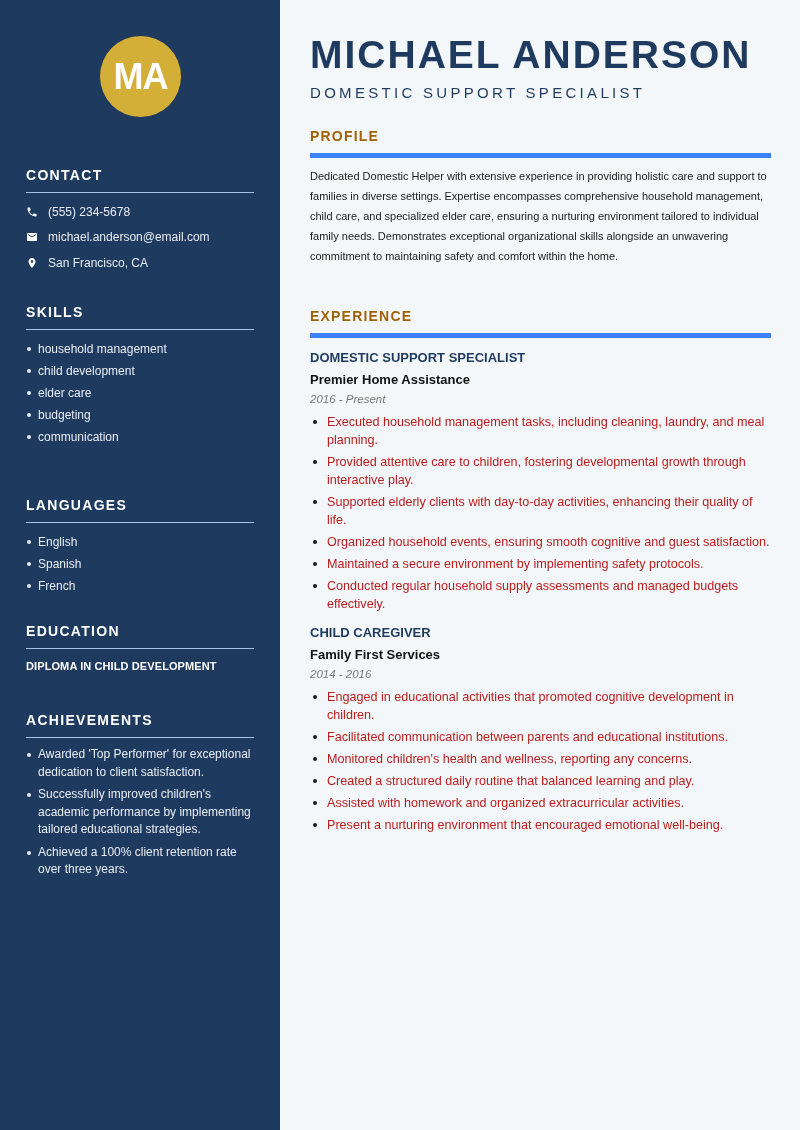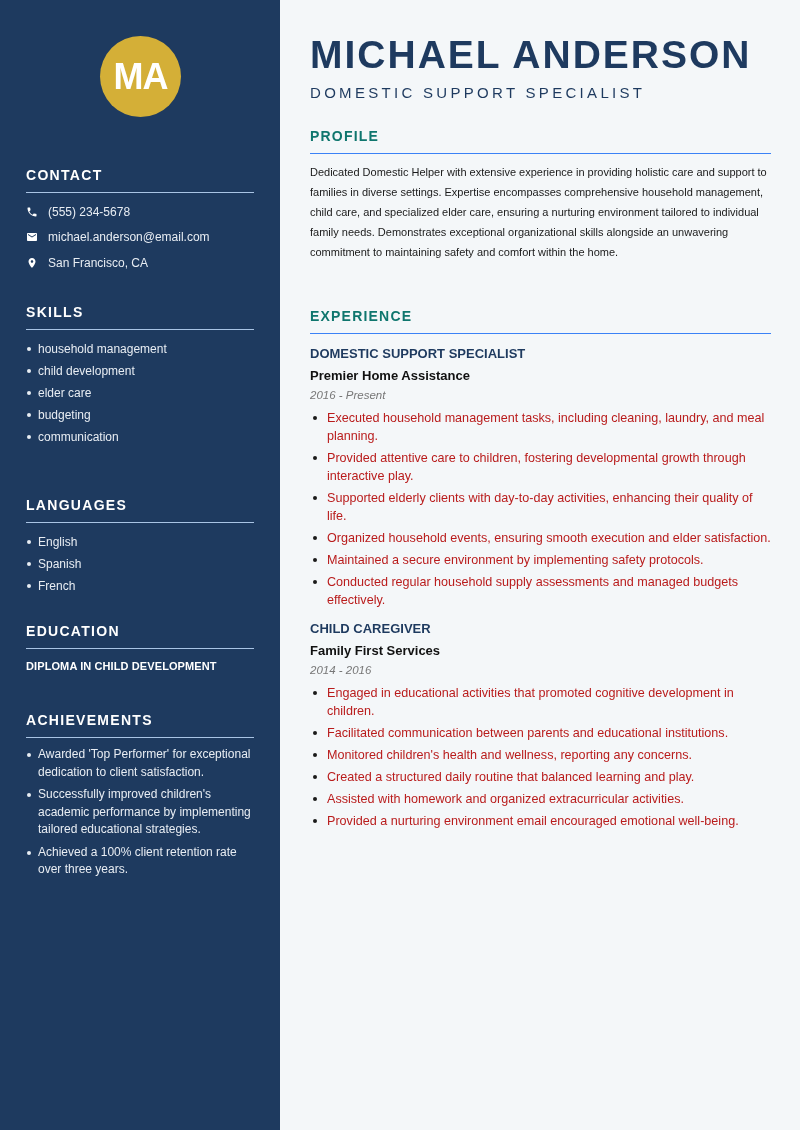--- a/index.html
+++ b/index.html
@@ -59,23 +59,23 @@
     position: absolute; top: 33px; left: 0;
     font-size: 39px; font-weight: bold; color: #1e3a5f;
     letter-spacing: 2px; white-space: nowrap;
   }
   .job-title {
     position: absolute; top: 84px; left: 0;
     font-size: 15px; color: #1e3a5f; letter-spacing: 3.3px; white-space: nowrap;
   }
   .main-section { position: absolute; left: 0; width: 461px; }
   .main-title {
-    font-size: 14px; font-weight: bold; color: #0f766e;
+    font-size: 14px; font-weight: bold; color: #a16207;
     letter-spacing: 1.2px; padding-bottom: 9px;
-    border-bottom: 1px solid #3b82f6;
+    border-bottom: 5px solid #3b82f6;
   }
   .profile-text {
     font-size: 11px; line-height: 20px; color: #1a1a1a; margin-top: 8px;
   }
   .job-role {
     font-size: 13px; font-weight: bold; color: #1e3a5f; margin-top: 12px;
   }
   .job-company {
     font-size: 13px; font-weight: bold; color: #111111; margin-top: 7px;
   }
@@ -176,33 +176,33 @@
     <h2 class="main-title">EXPERIENCE</h2>
 
     <div>
       <div class="job-role">DOMESTIC SUPPORT SPECIALIST</div>
       <div class="job-company">Premier Home Assistance</div>
       <div class="job-dates">2016 - Present</div>
       <ul class="job-bullets">
         <li>Executed household management tasks, including cleaning, laundry, and meal planning.</li>
         <li>Provided attentive care to children, fostering developmental growth through interactive play.</li>
         <li>Supported elderly clients with day-to-day activities, enhancing their quality of life.</li>
-        <li>Organized household events, ensuring smooth execution and elder satisfaction.</li>
+        <li>Organized household events, ensuring smooth cognitive and guest satisfaction.</li>
         <li>Maintained a secure environment by implementing safety protocols.</li>
         <li>Conducted regular household supply assessments and managed budgets effectively.</li>
       </ul>
     </div>
 
     <div style="margin-top:10px;">
       <div class="job-role">CHILD CAREGIVER</div>
       <div class="job-company">Family First Services</div>
       <div class="job-dates">2014 - 2016</div>
       <ul class="job-bullets">
         <li>Engaged in educational activities that promoted cognitive development in children.</li>
         <li>Facilitated communication between parents and educational institutions.</li>
         <li>Monitored children's health and wellness, reporting any concerns.</li>
         <li>Created a structured daily routine that balanced learning and play.</li>
         <li>Assisted with homework and organized extracurricular activities.</li>
-        <li>Provided a nurturing environment email encouraged emotional well-being.</li>
+        <li>Present a nurturing environment that encouraged emotional well-being.</li>
       </ul>
     </div>
   </section>
 </main>
 
 </body></html>

